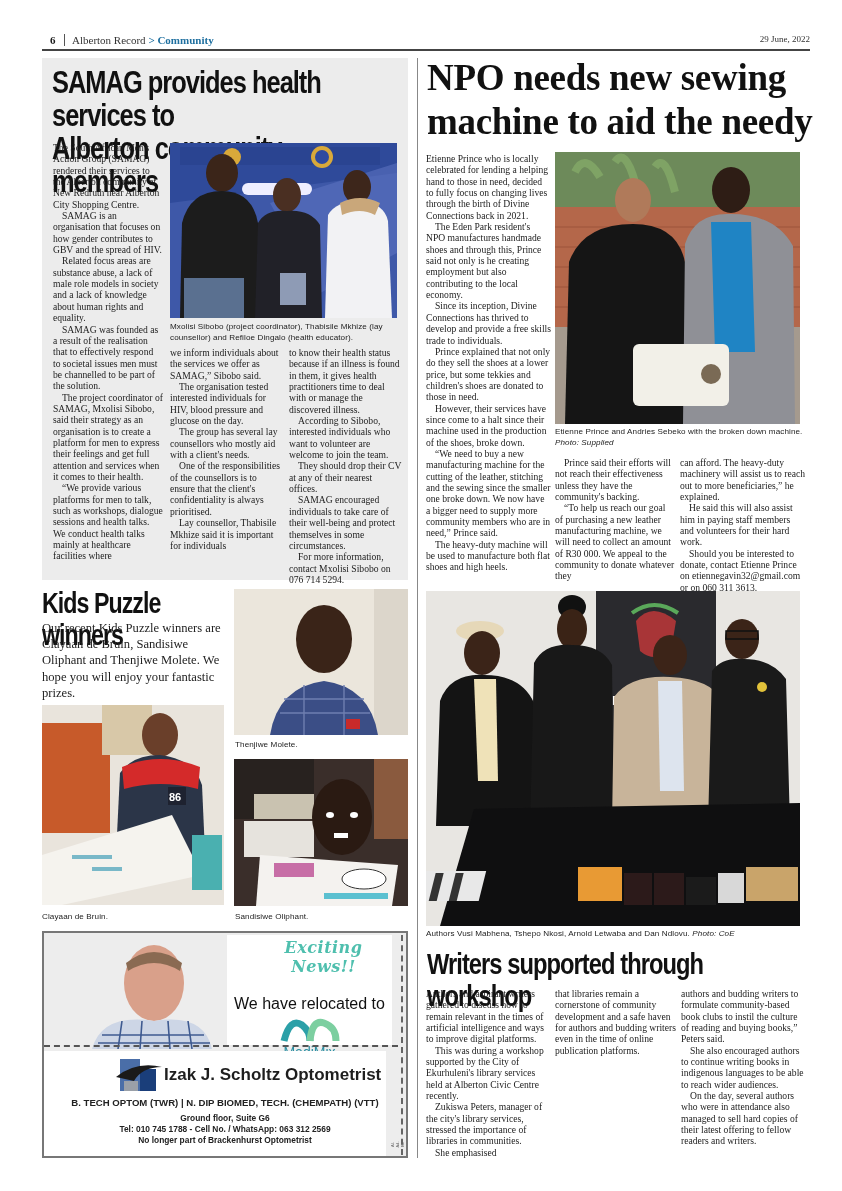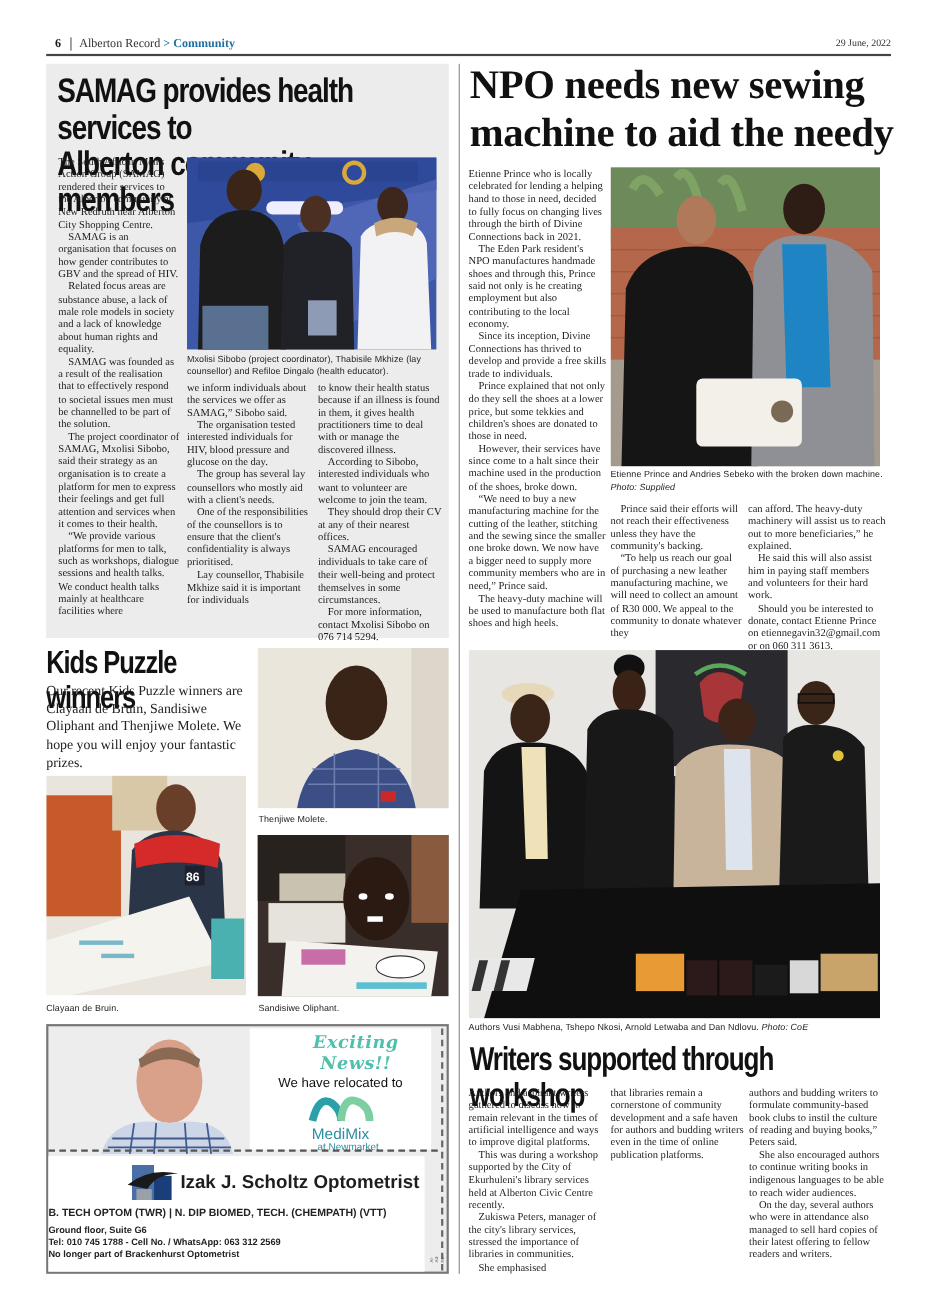--- a/index.html
+++ b/index.html
@@ -42,26 +42,26 @@
 
   
   .writers-title { left: 427px; top: 948px; width: 480px; font-size: 30px; line-height: 32px; transform: scaleX(0.79); }
 
   
   .ad { left: 42px; top: 931px; width: 366px; height: 227px; border: 2px solid #777; background: #ededed; }
   .ad-dashed-h { position: absolute; left: 0; top: 112px; width: 354px; border-top: 2px dashed #555; }
   .ad-dashed-v { position: absolute; left: 357px; top: 2px; height: 220px; border-left: 2px dashed #666; }
   .ad-news { position: absolute; left: 183px; top: 2px; width: 165px; height: 110px; background: #fff; text-align: center; font-family: "Liberation Sans", sans-serif; }
   .ad-exciting { font-family: "DejaVu Serif", serif; font-style: italic; font-weight: bold; color: #4fbfae; font-size: 16px; margin-top: 3px; letter-spacing: 0.5px; margin-left: 28px; }
-  .ad-relocated { font-size: 12px; color: #111; margin-top: 1px; }
+  .ad-relocated { font-size: 16px; color: #111; margin-top: 19px; }
   .ad-medimix { font-size: 14px; color: #2b8fa2; line-height: 14px; margin-top: 2px; }
   .ad-newmarket { font-size: 9px; color: #2b8fa2; line-height: 10px; padding-left: 14px; }
   .ad-tagline { display: inline-block; background: #7fd0c6; color: #fff; font-size: 5px; padding: 1px 4px; margin-top: 1px; }
   .ad-building { font-size: 9.5px; color: #111; margin-top: 2px; font-weight: bold; }
-  .ad-bottom { position: absolute; left: 0; top: 118px; width: 342px; height: 105px; background: #fff; font-family: "Liberation Sans", sans-serif; }
+  .ad-bottom { position: absolute; left: 0; top: 118px; width: 342px; height: 105px; background: #fff; font-family: "Liberation Sans", sans-serif; text-align: center; }
   .ad-name { position: absolute; left: 120px; top: 14px; font-weight: bold; font-size: 17px; color: #1e1e1e; }
   .ad-logo { position: absolute; left: 72px; top: 8px; width: 46px; height: 32px; }
   .ad-quals { position: absolute; left: 0; top: 46px; width: 362px; font-weight: bold; font-size: 9.6px; color: #222; }
   .ad-contact { position: absolute; left: 0; top: 62px; width: 362px; font-weight: bold; font-size: 8.4px; line-height: 11px; color: #222; }
   .ad-fine { position: absolute; left: 350px; top: 86px; font-size: 4px; color: #666; transform: rotate(-90deg); }
 </style>
 </head>
 <body>
 
 <div class="masthead">

